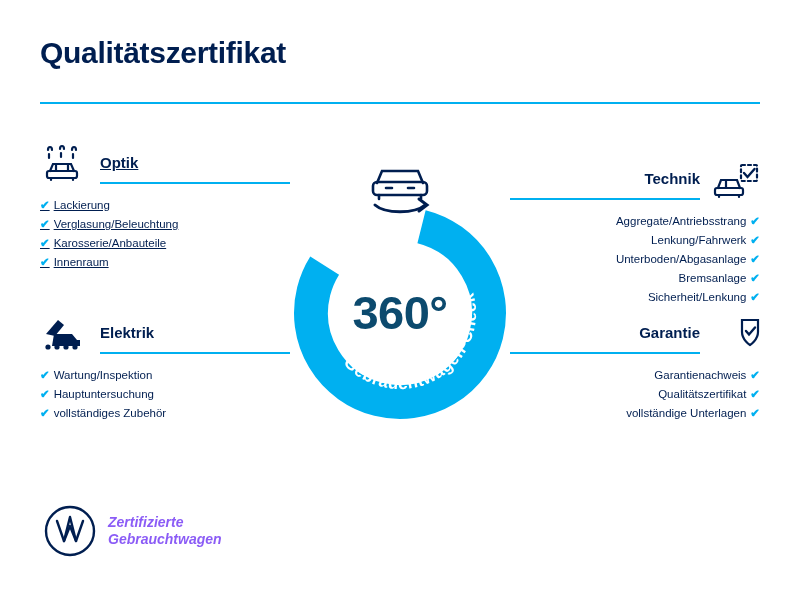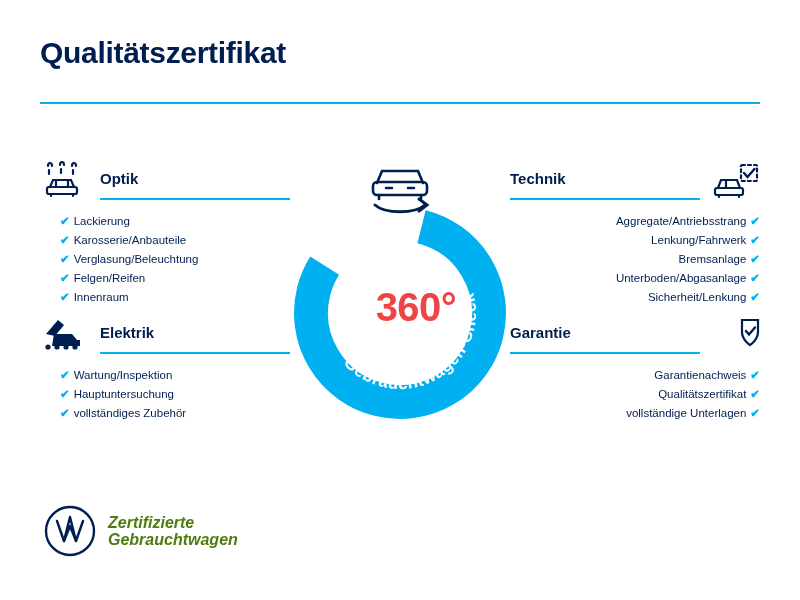--- a/index.html
+++ b/index.html
@@ -47,38 +47,38 @@
   }
 
   
   .col {
     position: absolute;
     width: 250px;
   }
   .col-left  { left: 40px; }
   .col-right { left: 510px; }
 
-  .sec-optik   { top: 168px; }
+  .sec-optik   { top: 152px; text-decoration: underline; }
   .sec-wartung { top: 322px; }
   .sec-technik { top: 168px; }
   .sec-garantie{ top: 322px; }
 
   .sec-head {
     position: relative;
     height: 34px;
   }
   .sec-title {
     font-size: 15px;
     font-weight: bold;
     color: #001e50;
     line-height: 22px;
     white-space: nowrap;
   }
   .left .sec-title  { text-align: left;  padding-left: 60px; }
-  .right .sec-title { padding-right: 60px; }
+  .right .sec-title { text-align: right; padding-right: 60px; }
 
   .sec-rule {
     position: absolute;
     bottom: 2px;
     height: 2px;
     background: #00b0f0;
   }
   .left .sec-rule  { left: 60px;  right: 0; }
   .right .sec-rule { right: 60px; left: 0; }
 
@@ -96,21 +96,20 @@
   ul.items {
     list-style: none;
     margin: 10px 0 0 0;
     padding: 0;
     font-size: 11.5px;
     line-height: 19px;
   }
   ul.items li {
     white-space: nowrap;
     color: #001e50;
-    margin-left: 20px;
   }
   .left ul.items li  { text-align: left; }
   .right ul.items li { text-align: right; }
   .chk {
     color: #00b0f0;
     font-weight: bold;
     font-size: 11.5px;
   }
   .left .chk  { margin-right: 4px; }
   .right .chk { margin-left: 4px; }
@@ -122,27 +121,27 @@
     top: 205px;
     width: 216px;
     height: 216px;
   }
   .ring-svg {
     position: absolute;
     left: 0; top: 0;
   }
   .badge-value {
     position: absolute;
-    left: 16px;
+    left: 0;
     top: 80px;
     width: 216px;
     text-align: center;
-    font-size: 40px;
-    font-weight: bold;
-    color: #ef4444;
+    font-size: 47px;
+    font-weight: bold;
+    color: #0c4a6e;
     letter-spacing: -0.5px;
   }
   .car-top {
     position: absolute;
     left: 63px;
     top: -50px;
     width: 90px;
     height: 62px;
     color: #001e50;
   }
@@ -151,24 +150,24 @@
   .footer {
     position: absolute;
     left: 44px;
     top: 505px;
     display: flex;
     align-items: center;
   }
   .vw-logo { width: 52px; height: 52px; }
   .footer-text {
     margin-left: 12px;
-    font-size: 16px;
+    font-size: 14px;
     font-weight: bold;
     line-height: 17px;
-    color: #4d7c0f;
+    color: #8b5cf6;
     font-style: italic;
   }
 </style>
 </head>
 <body>
 
 <div class="page">
 
   <div class="header">
     <h1 class="header-title">Qualitätszertifikat</h1>
@@ -187,23 +186,22 @@
           <rect x="7" y="27" width="30" height="7" rx="2"></rect>
           <path d="M11 34 v2 M33 34 v2"></path>
           <path d="M16 27 v-6 M28 27 v-6"></path>
         </svg>
       </span>
       <div class="sec-title">Optik</div>
       <div class="sec-rule"></div>
     </div>
     <ul class="items">
       <li><span class="chk">✔</span><span>Lackierung</span></li>
+      <li><span class="chk">✔</span><span>Verglasung/Beleuchtung</span></li>
       <li><span class="chk">✔</span><span>Karosserie/Anbauteile</span></li>
-      <li><span class="chk">✔</span><span>Verglasung/Beleuchtung</span></li>
-      <li><span class="chk">✔</span><span>Felgen/Reifen</span></li>
       <li><span class="chk">✔</span><span>Innenraum</span></li>
     </ul>
   </div>
 
   <div class="col col-left left sec-wartung">
     <div class="sec-head">
       <span class="icon-box">
         <svg width="52" height="40" viewBox="0 0 52 40" fill="none" stroke="#001e50" stroke-width="2.2" stroke-linecap="round">
           <path d="M6 20 L18 6 l6 5 l-9 11 z" fill="#001e50" stroke="none"></path>
           <path d="M14 20 h18 l5 6 h3 v6 H12 z" fill="#001e50" stroke="none"></path>
@@ -234,22 +232,22 @@
           <rect x="33" y="5" width="16" height="16" rx="1" stroke-dasharray="3 3"></rect>
           <path d="M36 13 l3.5 4 l7 -8" stroke-width="2.4"></path>
         </svg>
       </span>
       <div class="sec-title">Technik</div>
       <div class="sec-rule"></div>
     </div>
     <ul class="items">
       <li><span>Aggregate/Antriebsstrang</span><span class="chk">✔</span></li>
       <li><span>Lenkung/Fahrwerk</span><span class="chk">✔</span></li>
+      <li><span>Unterboden/Abgasanlage</span><span class="chk">✔</span></li>
       <li><span>Bremsanlage</span><span class="chk">✔</span></li>
-      <li><span>Unterboden/Abgasanlage</span><span class="chk">✔</span></li>
       <li><span>Sicherheit/Lenkung</span><span class="chk">✔</span></li>
     </ul>
   </div>
 
   <div class="col col-right right sec-garantie">
     <div class="sec-head">
       <span class="icon-box">
         <svg width="52" height="40" viewBox="0 0 52 40" fill="none" stroke="#001e50" stroke-width="2.2" stroke-linecap="round">
           <path d="M34 6 h16 v12 c0 8 -8 13 -8 13 s-8 -5 -8 -13 z"></path>
           <path d="M38 17 l3 3.5 l6 -7" stroke-width="2.4"></path>

